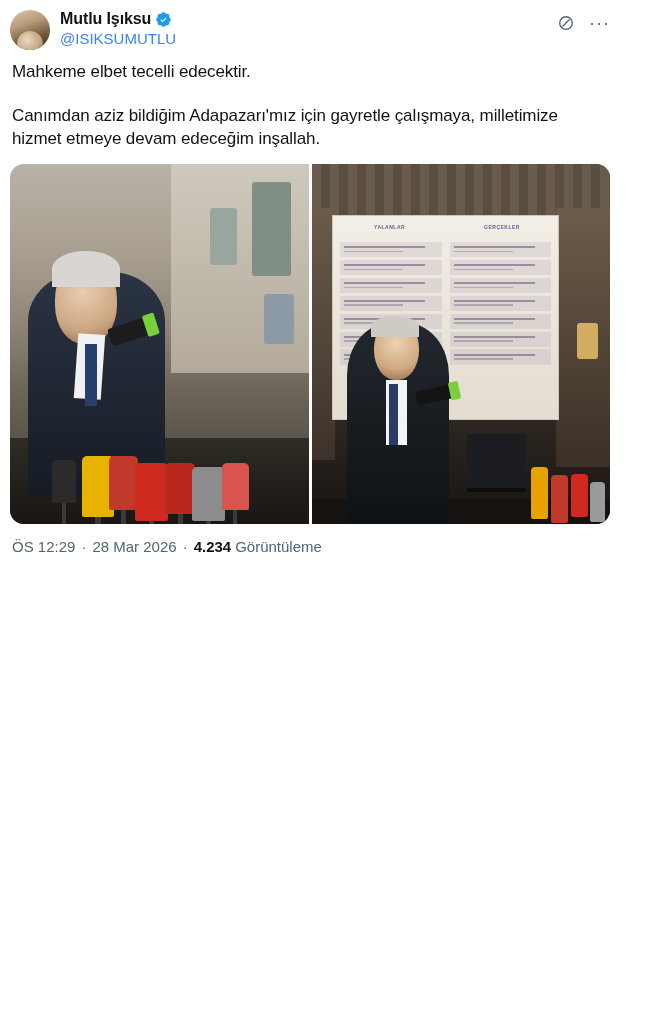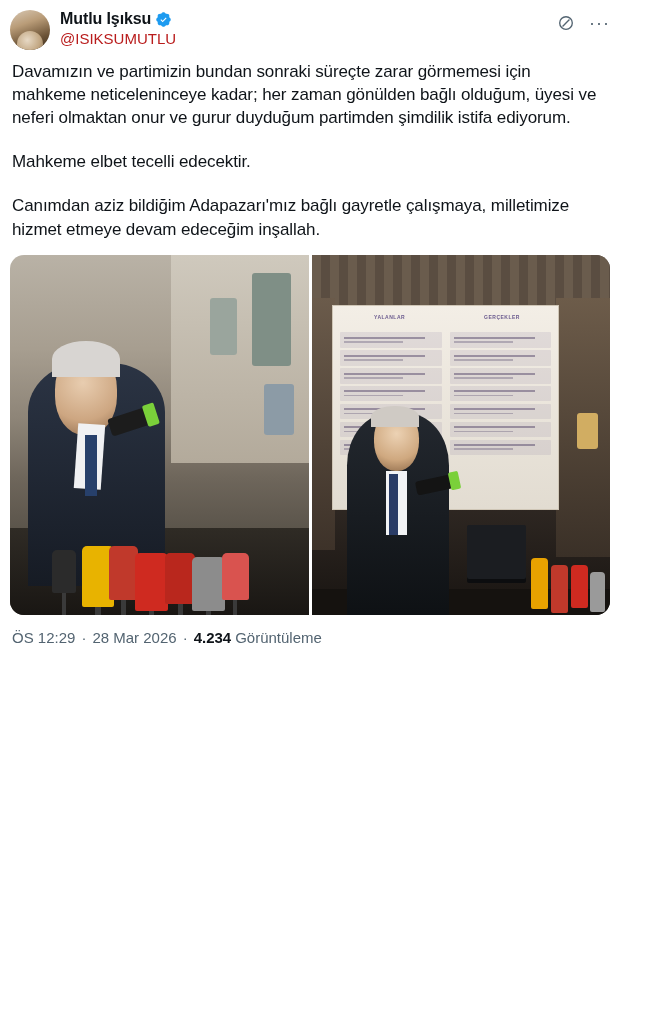--- a/index.html
+++ b/index.html
@@ -62,21 +62,21 @@
     letter-spacing: -0.1px;
   }
   .verified {
     width: 17px;
     height: 17px;
     flex: 0 0 17px;
     display: inline-block;
   }
   .handle {
     font-size: 15px;
-    color: #b91c1c;
+    color: #3b82f6;
     margin-top: 2px;
   }
   .header-actions {
     display: flex;
     align-items: center;
     gap: 14px;
     padding-top: 4px;
     flex: 0 0 auto;
   }
   .icon-btn {
@@ -338,23 +338,22 @@
         <svg viewBox="0 0 24 24" width="18" height="18" aria-hidden="true">
           <circle cx="12" cy="12" r="8.4" fill="none" stroke="#536471" stroke-width="1.8"></circle>
           <line x1="7.4" y1="16.6" x2="16.6" y2="7.4" stroke="#536471" stroke-width="1.8"></line>
         </svg>
       </span>
       <span class="icon-btn dots">···</span>
     </div>
   </div>
 
   <div class="tweet-text">
-    <p>Davamızın ve partimizin bundan sonraki süreçte zarar görmemesi için mahkeme neticeleninceye kadar; her zaman gönülden bağlı olduğum, üyesi ve neferi olmaktan onur ve gurur duyduğum partimden şimdilik istifa ediyorum.</p>
     <p>Mahkeme elbet tecelli edecektir.</p>
-    <p>Canımdan aziz bildiğim Adapazarı'mız bağlı gayretle çalışmaya, milletimize hizmet etmeye devam edeceğim inşallah.</p>
+    <p>Canımdan aziz bildiğim Adapazarı'mız için gayretle çalışmaya, milletimize hizmet etmeye devam edeceğim inşallah.</p>
   </div>
 
   <div class="media">
 
     <div class="media-cell photo-a">
       <div class="pa-wallR"></div>
       <div class="pa-panel"></div>
       <div class="pa-panel2"></div>
       <div class="pa-panel3"></div>
       <div class="pa-table"></div>

